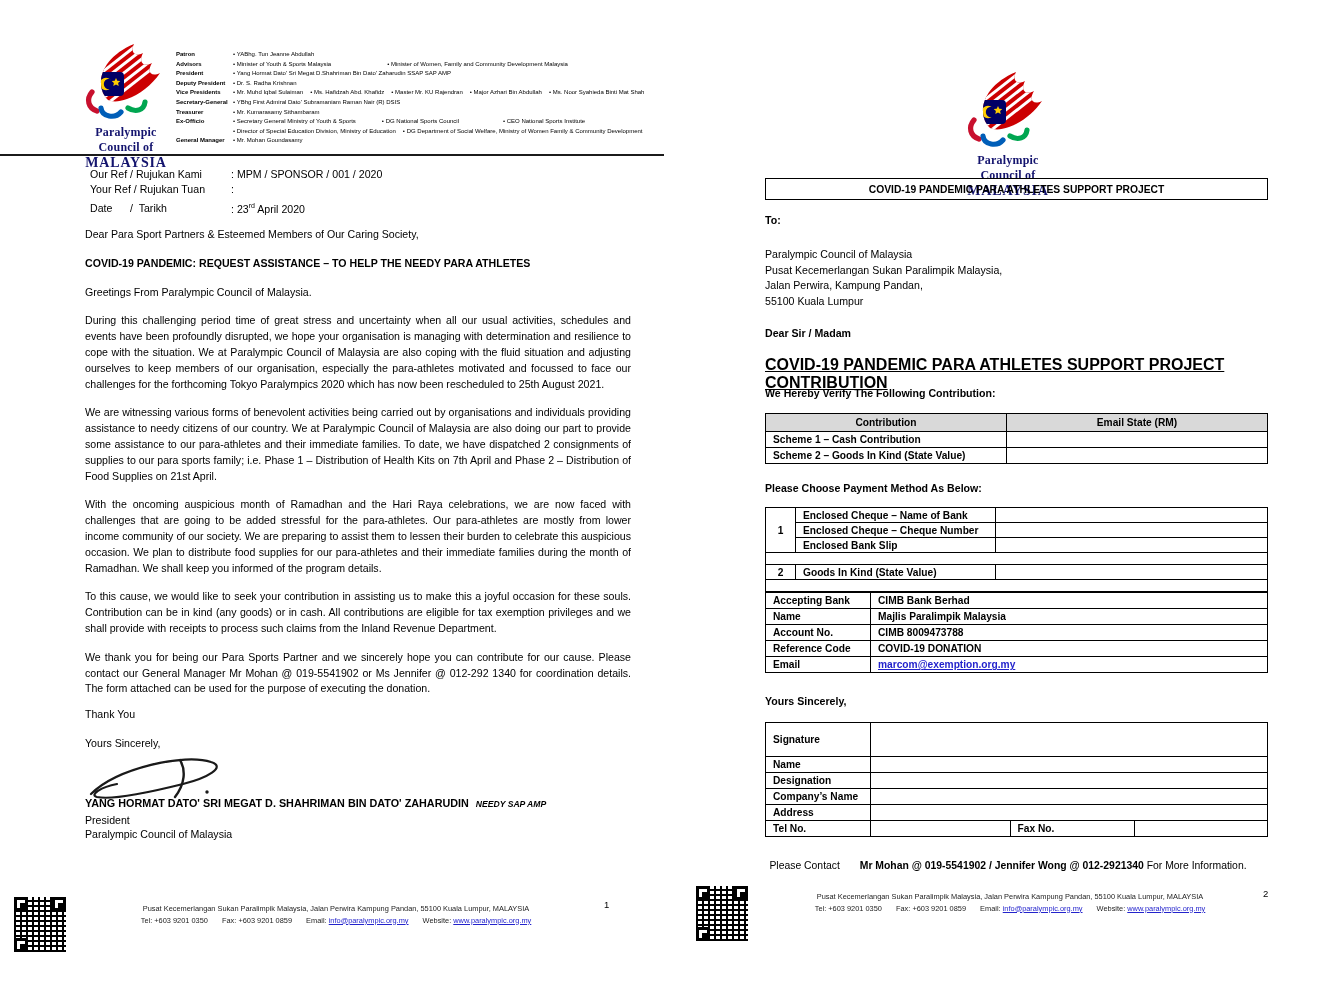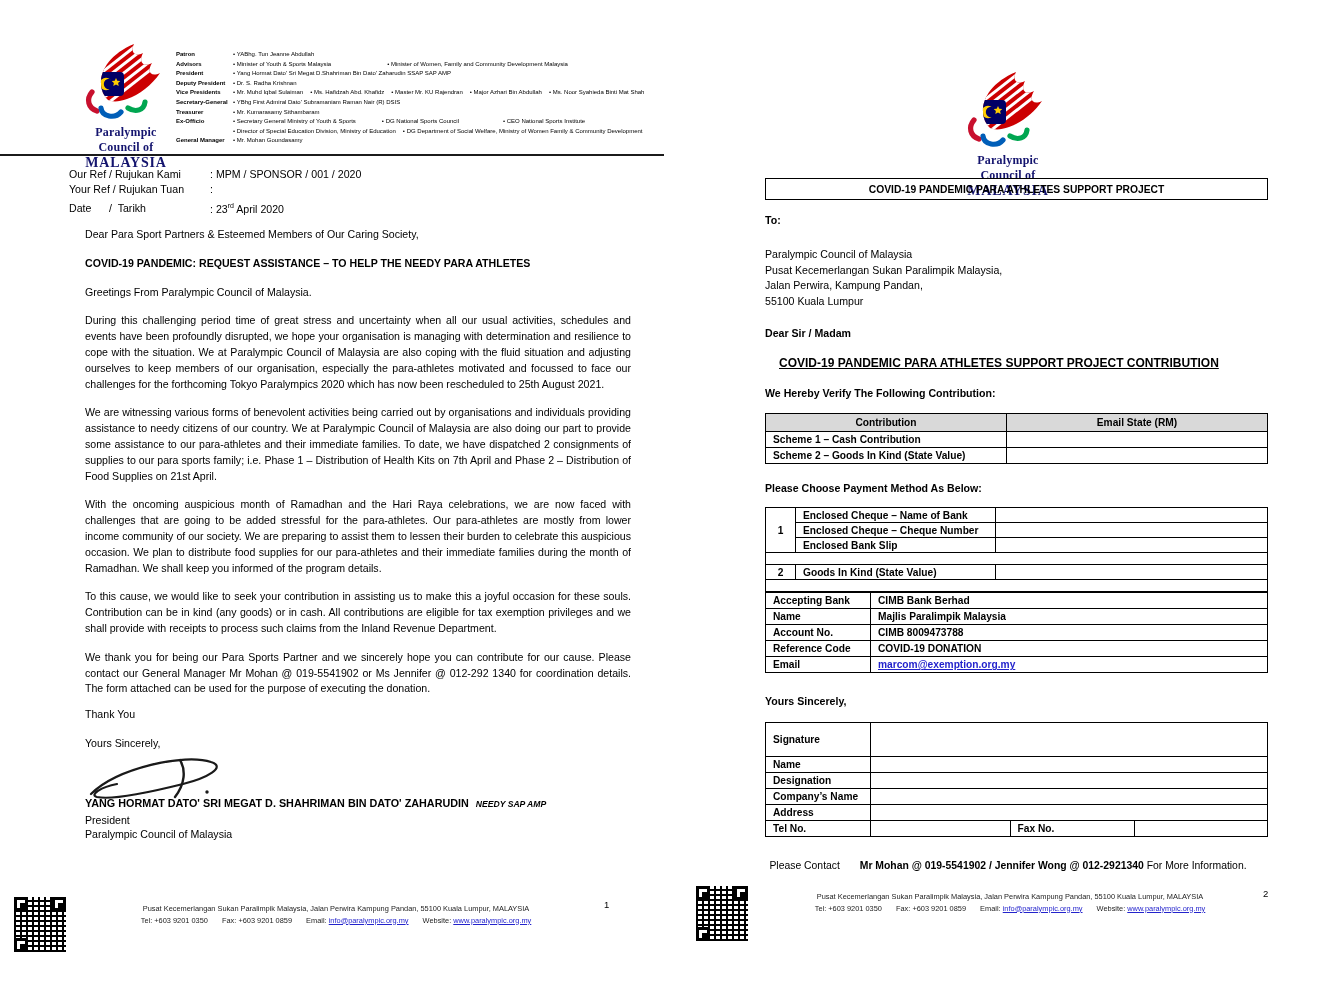--- a/index.html
+++ b/index.html
@@ -27,21 +27,21 @@
   .off-line { display:block; white-space:nowrap; }
   .oi::before { content:"•  "; }
   .oi + .oi { margin-left:7px; }
   .row-advisors .oi + .oi { margin-left:56px; }
   .row-exo1 .oi:nth-child(2) { margin-left:26px; }
   .row-exo1 .oi:nth-child(3) { margin-left:44px; }
 
   .divider { position:absolute; left:0; top:154px; width:664px; height:2px; background:#1b1b1b; }
 
   
-  .ref { position:absolute; left:69px; top:167px; font-size:10.6px; line-height:15.4px; }
+  .ref { position:absolute; left:90px; top:167px; font-size:10.6px; line-height:15.4px; }
   .ref-label { display:inline-block; width:141px; white-space:pre; }
 
   
   .p1-body { position:absolute; left:85px; top:227px; width:546px; font-size:10.6px; line-height:15.8px; }
   .p1-body p { margin:0 0 13px 0; text-align:justify; }
   .p1-body .noj { text-align:left; }
   .subject { font-weight:bold; }
   .sig { display:block; margin:4px 0 0 2px; }
   .sig-name { font-weight:bold; font-size:10.8px; margin-top:-6px; }
   .honors { font-style:italic; font-size:8.6px; font-weight:bold; margin-left:7px; }
@@ -66,21 +66,21 @@
   .fp { position:absolute; width:14px; height:14px; border:3px solid #000; background:#fff; }
   .fp::after { content:""; position:absolute; left:2.5px; top:2.5px; width:5px; height:5px; background:#000; }
   .fp.tl { left:0; top:0; } .fp.tr { right:0; top:0; } .fp.bl { left:0; bottom:0; }
 
   
   .title-box { position:absolute; left:93px; top:178px; width:503px; border:1.5px solid #000;
                text-align:center; font-weight:bold; font-size:10.3px; padding:5px 0 4px 0; }
   .to-label { position:absolute; left:93px; top:214px; font-weight:bold; font-size:10.6px; }
   .addr { position:absolute; left:93px; top:247px; font-size:10.6px; line-height:15.6px; }
   .p2-salutation { position:absolute; left:93px; top:327px; font-weight:bold; font-size:10.6px; }
-  .p2-heading { position:absolute; left:107px; top:356px; font-weight:bold; font-size:12px; text-decoration:underline; }
+  .p2-heading { position:absolute; left:93px; top:356px; font-weight:bold; font-size:16px; text-decoration:underline; }
   .p2-verify { position:absolute; left:93px; top:387px; font-weight:bold; font-size:10.6px; }
   table { border-collapse:collapse; }
   td, th { border:1.3px solid #000; font-size:10.2px; font-weight:bold; padding:1px 7px; }
   .ctable { position:absolute; left:93px; top:413px; width:503px; }
   .ctable th { background:#D9D9D9; text-align:center; height:18px; }
   .ctable td { height:16px;margin-left:10px; }
   .ctable .c1 { width:48%; } .ctable .c2 { width:52%; }
   .p2-payline { position:absolute; left:93px; top:482px; font-weight:bold; font-size:10.6px; }
   .tables2 { position:absolute; left:93px; top:507px; width:503px; }
   .ptable { width:503px; }

